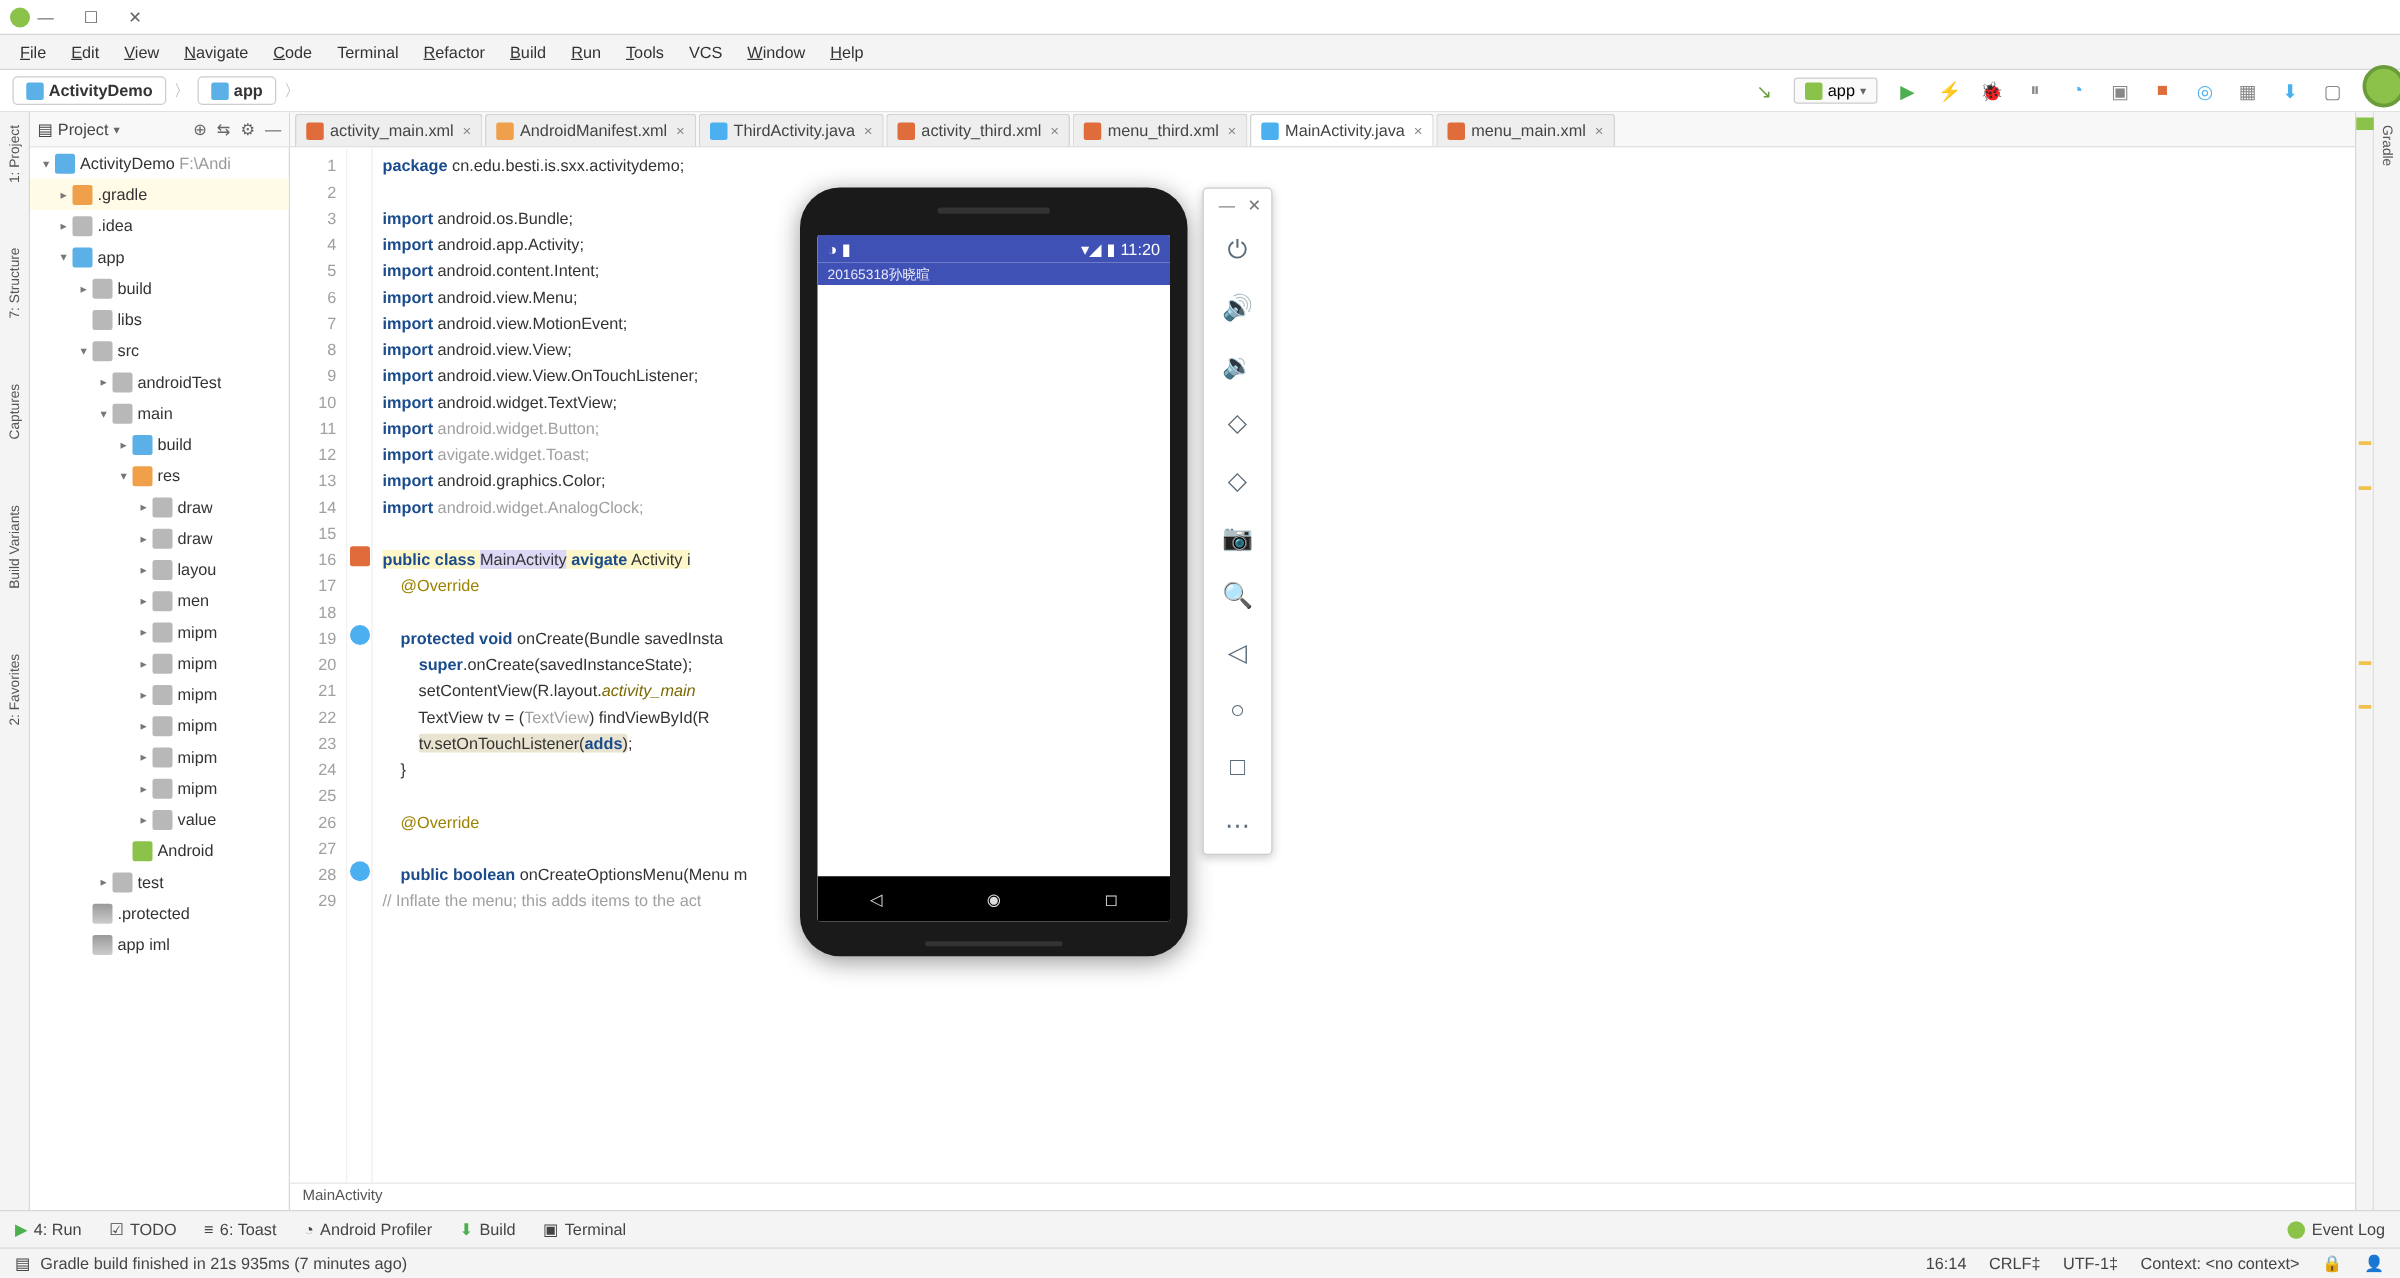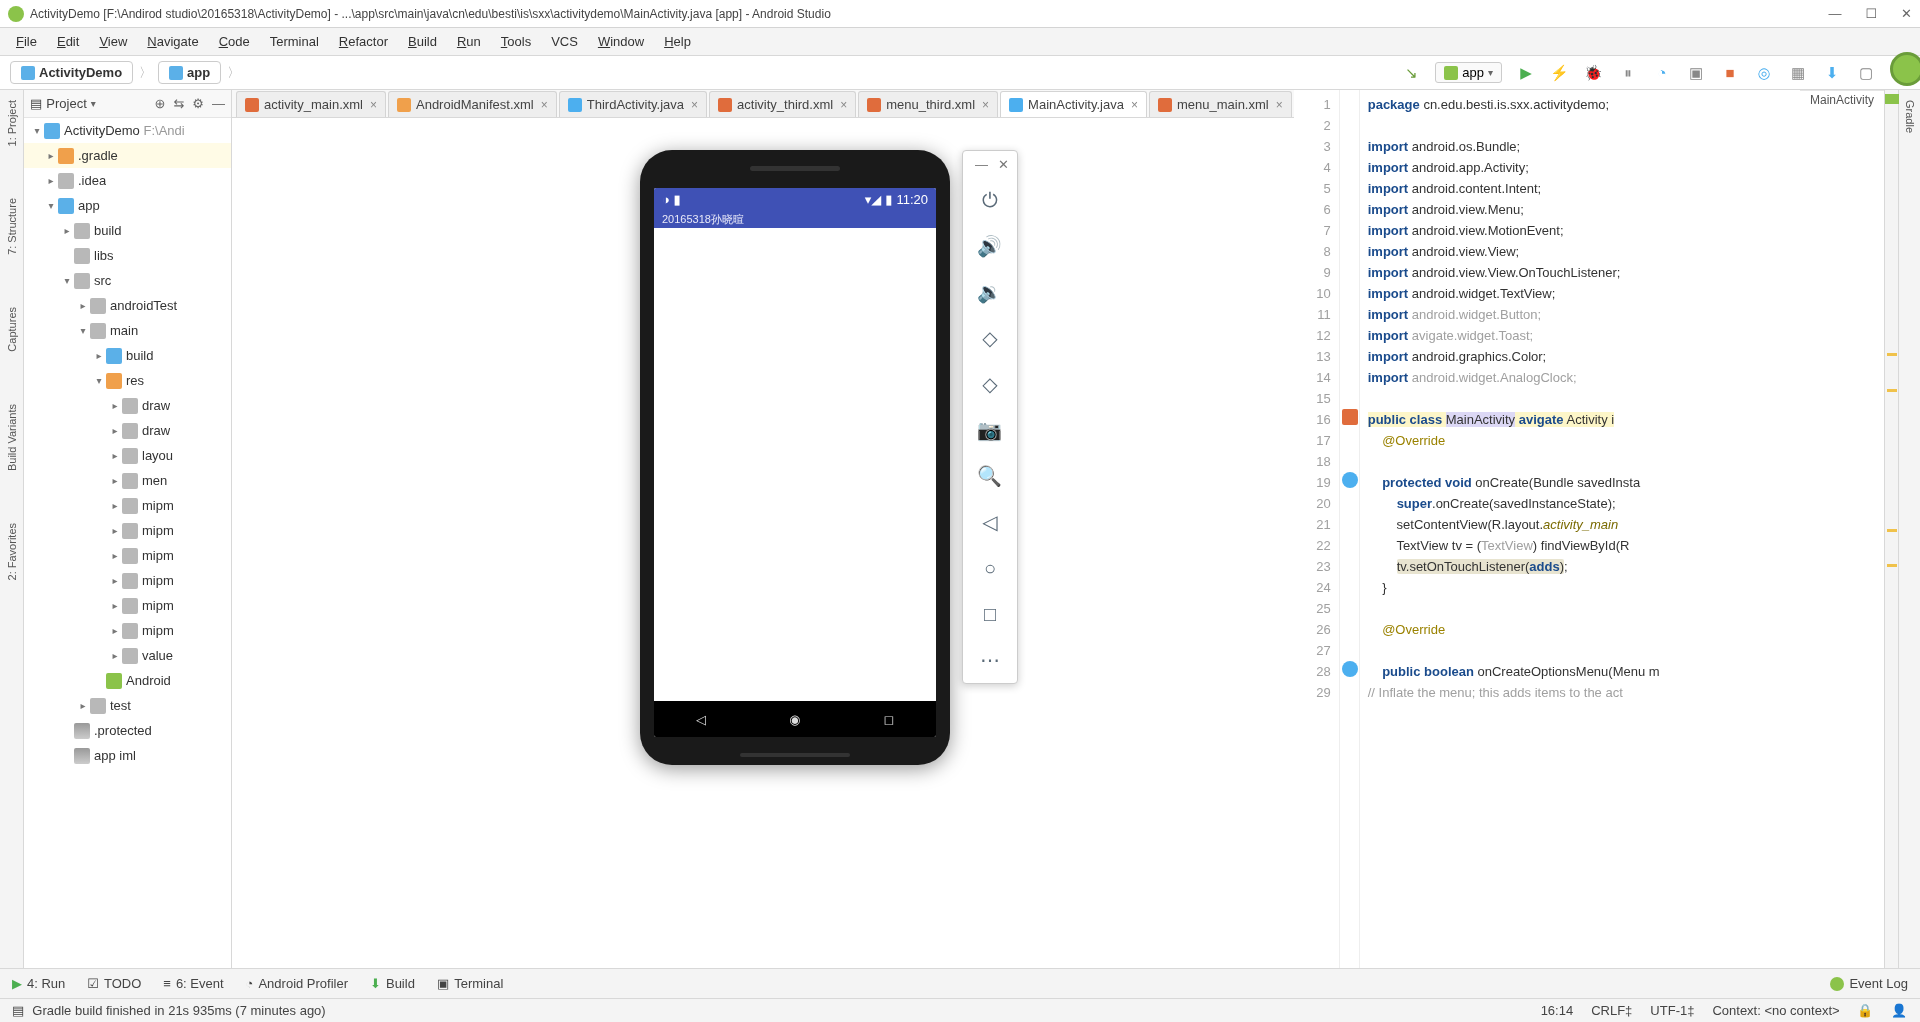--- a/index.html
+++ b/index.html
@@ -49,21 +49,21 @@
 .nicon.folder-blue{background:#5bb0e8;}
 .nicon.folder-grey{background:#b8b8b8;}
 .nicon.folder-orange{background:#f0a04b;}
 .nicon.file{background:#8bc34a;}
 .nicon.gear{background:linear-gradient(#999,#ccc);}
 .node .txt{overflow:hidden;text-overflow:ellipsis;}
 .ind1{padding-left:20px;} .ind2{padding-left:36px;} .ind3{padding-left:52px;}
 .ind4{padding-left:68px;} .ind5{padding-left:84px;}
 
 
-.editor-col{flex:1;display:flex;flex-direction:row;min-width:0;}
+.editor-col{flex:1;display:flex;flex-direction:column;min-width:0;}
 .tabs{height:28px;display:flex;align-items:flex-end;background:#f8f8f8;border-bottom:1px solid #d8d8d8;padding-left:4px;overflow:hidden;}
 .tab{height:26px;display:flex;align-items:center;padding:0 8px;gap:5px;border:1px solid #d4d4d4;border-bottom:none;background:#eee;margin-right:2px;font-size:12px;color:#444;border-radius:3px 3px 0 0;}
 .tab.active{background:#fff;}
 .tab .ticon-sm{width:14px;height:14px;border-radius:2px;}
 .tab .close{color:#888;font-size:12px;margin-left:2px;}
 .ic-xml{background:#e06c3c;} .ic-manifest{background:#f0a04b;} .ic-java{background:#4cafef;border-radius:50%;}
 
 .code-area{flex:1;display:flex;overflow:hidden;background:#fff;font-family:Consolas,monospace;font-size:14px;line-height:21px;}
 .gutter{width:46px;text-align:right;color:#a0a0a0;padding:4px 8px 4px 0;background:#fff;border-right:1px solid #eee;}
 .glyphs{width:20px;background:#fff;border-right:1px solid #eee;position:relative;}
@@ -114,21 +114,20 @@
 .statusbar .r{display:flex;gap:18px;align-items:center;}
 
 
 .corner-badge{position:absolute;right:-4px;top:52px;width:34px;height:34px;background:#8bc34a;border-radius:50%;border:3px solid #6a9c3a;}
 </style>
 </head>
 <body>
 
 <div class="titlebar">
   <span class="appicon"></span>
-  <span class="title">ActivityDemo [F:\Andirod studio\20165318\ActivityDemo] - ...\app\src\main\java\cn\edu\besti\is\sxx\activitydemo\MainActivity.java [app] - Android Studio</span>
   <div class="winbtns">
     <span>—</span>
     <span>☐</span>
     <span>✕</span>
   </div>
 </div>
 
 <div class="menubar" id="menubar">
     <span class="mitem"><u>F</u>ile</span>
     <span class="mitem"><u>E</u>dit</span>
@@ -474,21 +473,21 @@
     <span class="bitem">
         <span style="color:#4caf50">▶</span>
         <span>4: Run</span>
       </span>
     <span class="bitem">
         <span>☑</span>
         <span>TODO</span>
       </span>
     <span class="bitem">
         <span>≡</span>
-        <span>6: Event</span>
+        <span>6: Toast</span>
       </span>
     <span class="bitem">
         <span>◔</span>
         <span>Android Profiler</span>
       </span>
     <span class="bitem">
         <span style="color:#4caf50">⬇</span>
         <span>Build</span>
       </span>
     <span class="bitem">

